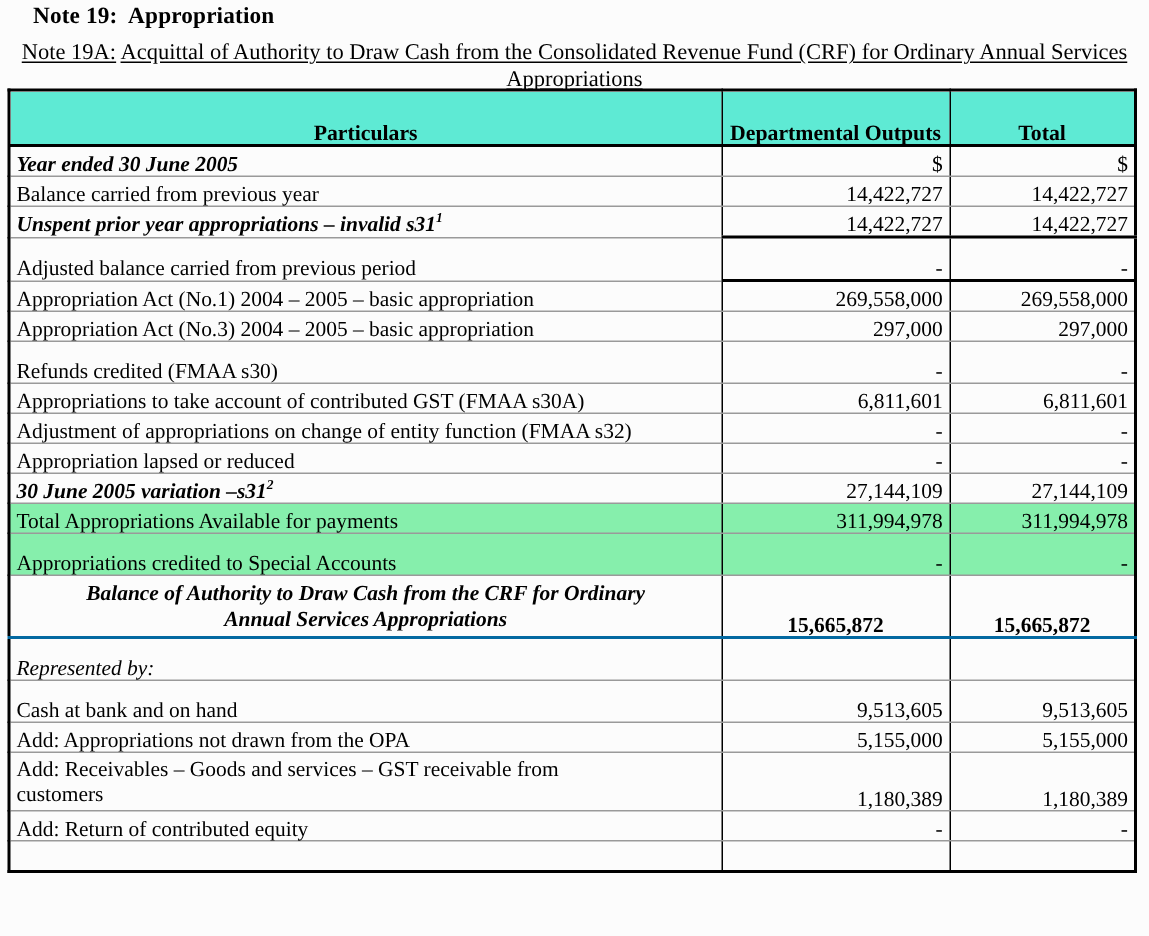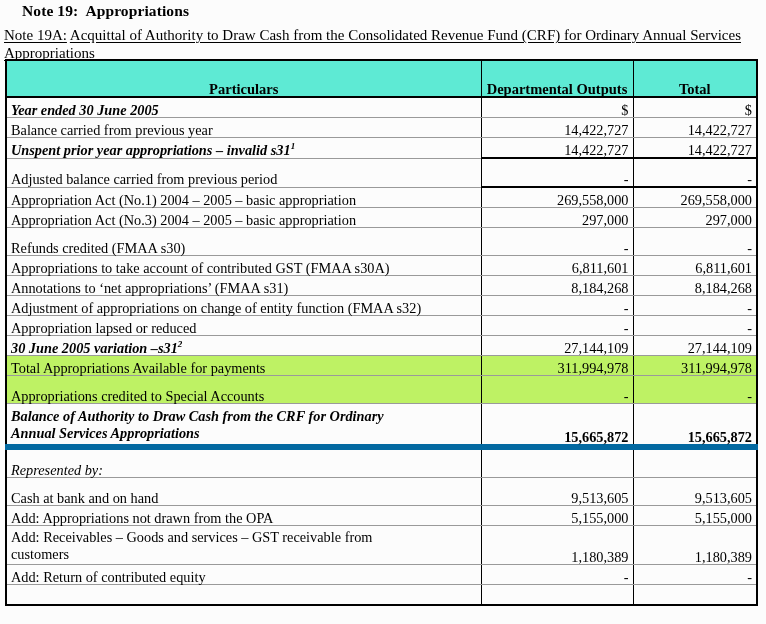--- a/index.html
+++ b/index.html
@@ -36,20 +36,21 @@
     letter-spacing: 0.1px;
     white-space: pre;
   }
   .subtitle-block {
     position: absolute;
     left: 4px;
     top: 27px;
     width: 758px;
     font-size: 15px;
     line-height: 17.5px;
+    text-align: center;
   }
   .sub-label {
     text-decoration: underline;
     text-underline-offset: 2px;
   }
   .sub-text {
     text-decoration: underline;
     text-underline-offset: 2px;
   }
 
@@ -109,24 +110,24 @@
   }
   td.num {
     text-align: right;
     white-space: nowrap;
     padding-right: 6px;
   }
 
   
   tr.hr td { border-bottom: 1px solid #9a9a9a; }
   tr.thick-bot td.num { border-bottom: 2px solid #000; }
-  tr.thick-all td { border-bottom: 6px solid #0369a1; }
-
-  
-  tr.shaded td { background: #bef264; }
+  tr.thick-all td { border-bottom: 2px solid #0369a1; text-align: center; }
+
+  
+  tr.shaded td { background: #86efac; }
 
   
   .bi { font-weight: bold; font-style: italic; }
   .it { font-style: italic; }
   .bold { font-weight: bold; }
   sup { font-size: 9px; vertical-align: super; line-height: 0; }
 
   
   tr.tall td { height: 27px; }
   tr.two-line td { height: 38px; }
@@ -134,21 +135,21 @@
   tr.wrap2 td { height: 37px; }
   tr.wrap2 td.lbl { white-space: normal; line-height: 17px; padding-bottom: 1px; }
 
   .stacklines { display: block; }
 </style>
 </head>
 <body>
 
 <div id="page">
 
-  <div class="note-title">Note 19:  Appropriations</div>
+  <div class="note-title">Note 19:  Appropriation</div>
 
   <div class="subtitle-block">
     <span class="sub-label">Note 19A:</span>
     <span class="sub-text">Acquittal of Authority to Draw Cash from the Consolidated Revenue Fund (CRF) for Ordinary Annual Services Appropriations</span>
   </div>
 
   <div id="tbl-wrap">
     <table class="fin">
       <colgroup>
         <col class="c-part">
@@ -197,25 +198,20 @@
             <td class="lbl"><span>Refunds credited (FMAA s30)</span></td>
             <td class="num"><span>-</span></td>
             <td class="num"><span>-</span></td>
           </tr>
           <tr class="hr">
             <td class="lbl"><span>Appropriations to take account of contributed GST  (FMAA s30A)</span></td>
             <td class="num"><span>6,811,601</span></td>
             <td class="num"><span>6,811,601</span></td>
           </tr>
           <tr class="hr">
-            <td class="lbl"><span>Annotations to ‘net appropriations’ (FMAA s31)</span></td>
-            <td class="num"><span>8,184,268</span></td>
-            <td class="num"><span>8,184,268</span></td>
-          </tr>
-          <tr class="hr">
             <td class="lbl"><span>Adjustment of appropriations on change of entity function (FMAA s32)</span></td>
             <td class="num"><span>-</span></td>
             <td class="num"><span>-</span></td>
           </tr>
           <tr class="hr">
             <td class="lbl"><span>Appropriation lapsed or reduced</span></td>
             <td class="num"><span>-</span></td>
             <td class="num"><span>-</span></td>
           </tr>
           <tr class="hr">

